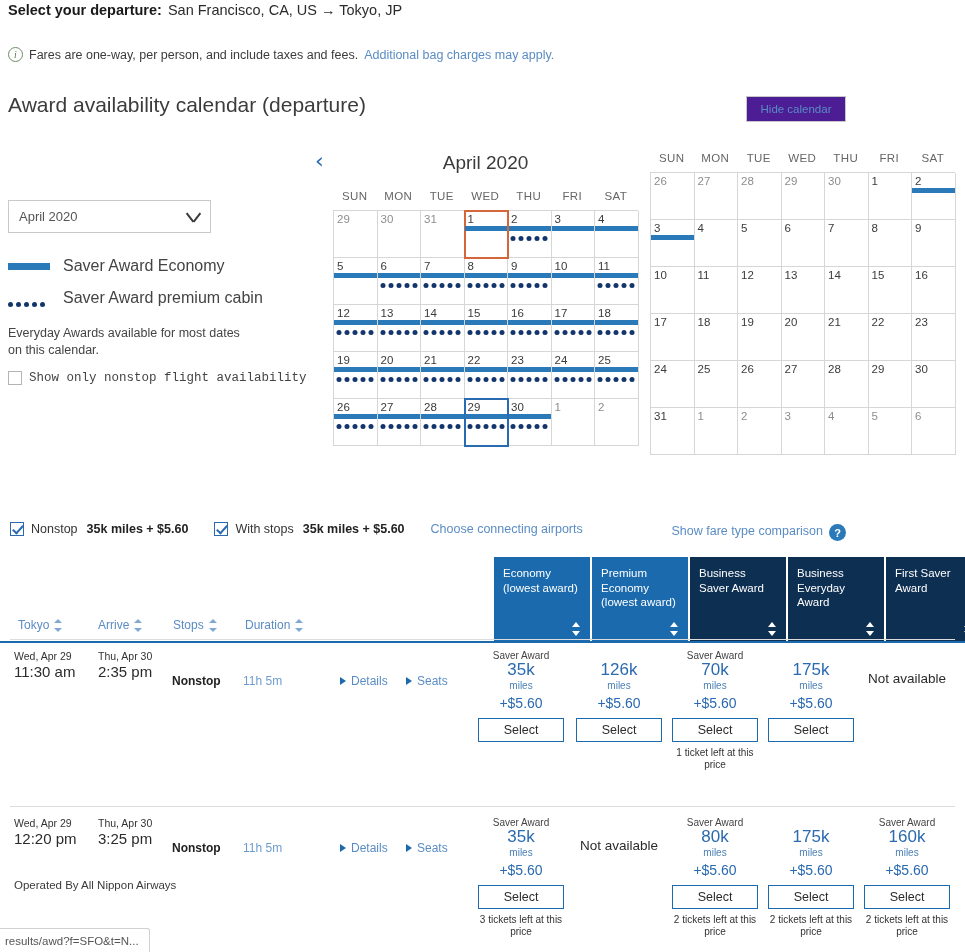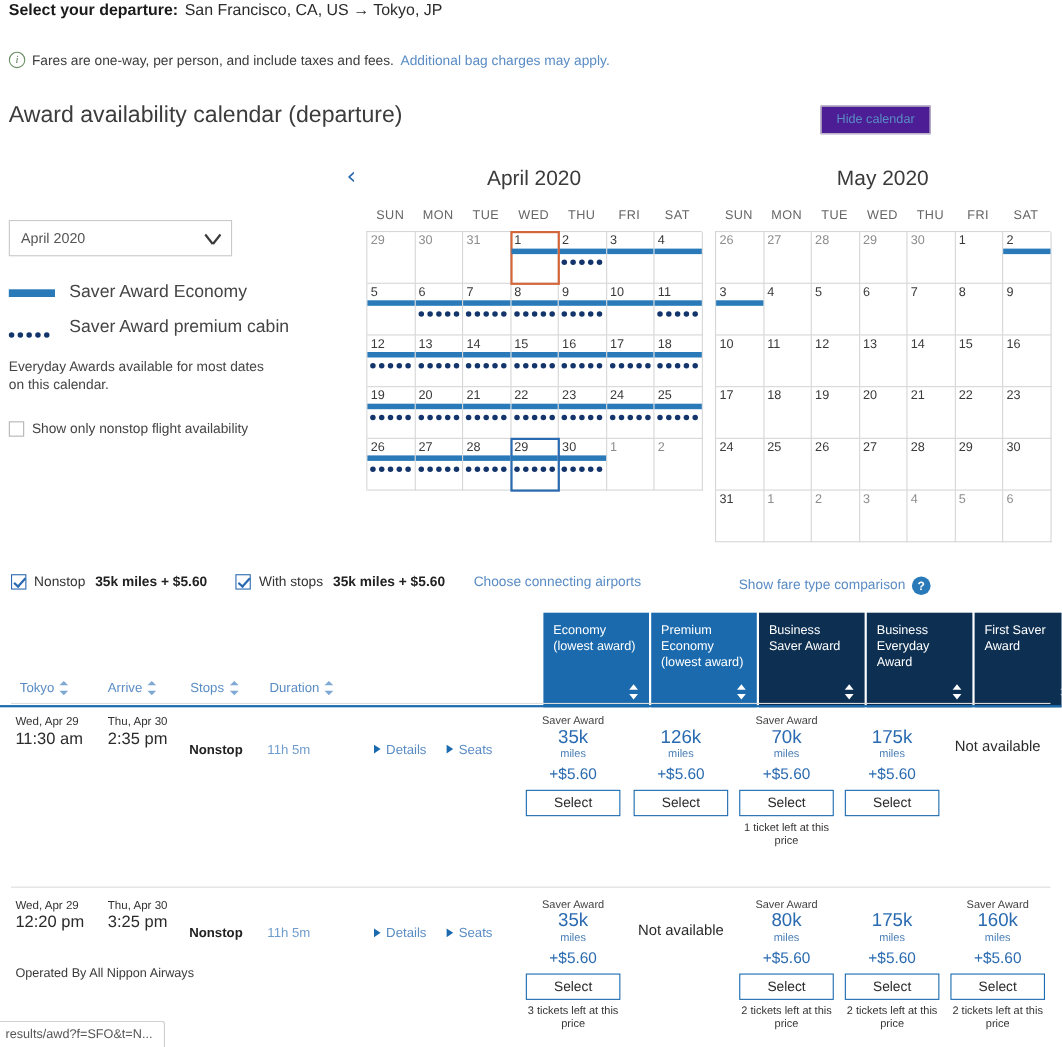--- a/index.html
+++ b/index.html
@@ -69,21 +69,21 @@
   .legend-bar { width: 42px; height: 7px; background: #2a7ab9; margin-right: 13px; }
   .legend-dots { width: 42px; margin-right: 13px; display: flex; gap: 3px; align-items: flex-end; padding-top: 12px;}
   .legend-dots i { width: 5px; height: 5px; border-radius: 50%; background: #13356b; display: block; }
   .legend-text { font-size: 16px; color: #444; }
   .legend-row.dots-row { align-items: flex-end; margin-top: 14px; }
   .legend-row.dots-row .legend-text { padding-top: 0px; }
 
   .everyday-note {
     margin-top: 18px; font-size: 12.5px; color: #444; line-height: 1.35; width: 235px;
   }
-  .nonstop-only { margin-top: 24px; display: flex; align-items: center; font-size: 12.5px; color: #444; }
+  .nonstop-only { margin-top: 12px; display: flex; align-items: center; font-size: 12.5px; color: #444; font-family: Liberation Mono, monospace; }
   .cb-empty {
     width: 14px; height: 14px; border: 1px solid #b4b4b4; background: #fff;
     margin-right: 7px; flex: none; cursor: pointer;
   }
 
   
   .cal-wrap { position: absolute; top: 152px; }
   .cal-apr { left: 333px; }
   .cal-may { left: 650px; }
   .cal-head { position: relative; height: 38px; }
@@ -456,23 +456,20 @@
             <i></i>
             <i></i>
             <i></i>
             <i></i>
           </span></div>
         <div class="cell muted">1</div>
         <div class="cell muted">2</div>
       </div>
     </div>
   <div class="cal-wrap cal-may" id="cal-1">
-      <div class="cal-head">
-        <div class="cal-name">May 2020</div>
-      </div>
       <div class="dow">
         <div>SUN</div>
         <div>MON</div>
         <div>TUE</div>
         <div>WED</div>
         <div>THU</div>
         <div>FRI</div>
         <div>SAT</div>
       </div>
       <div class="grid">

